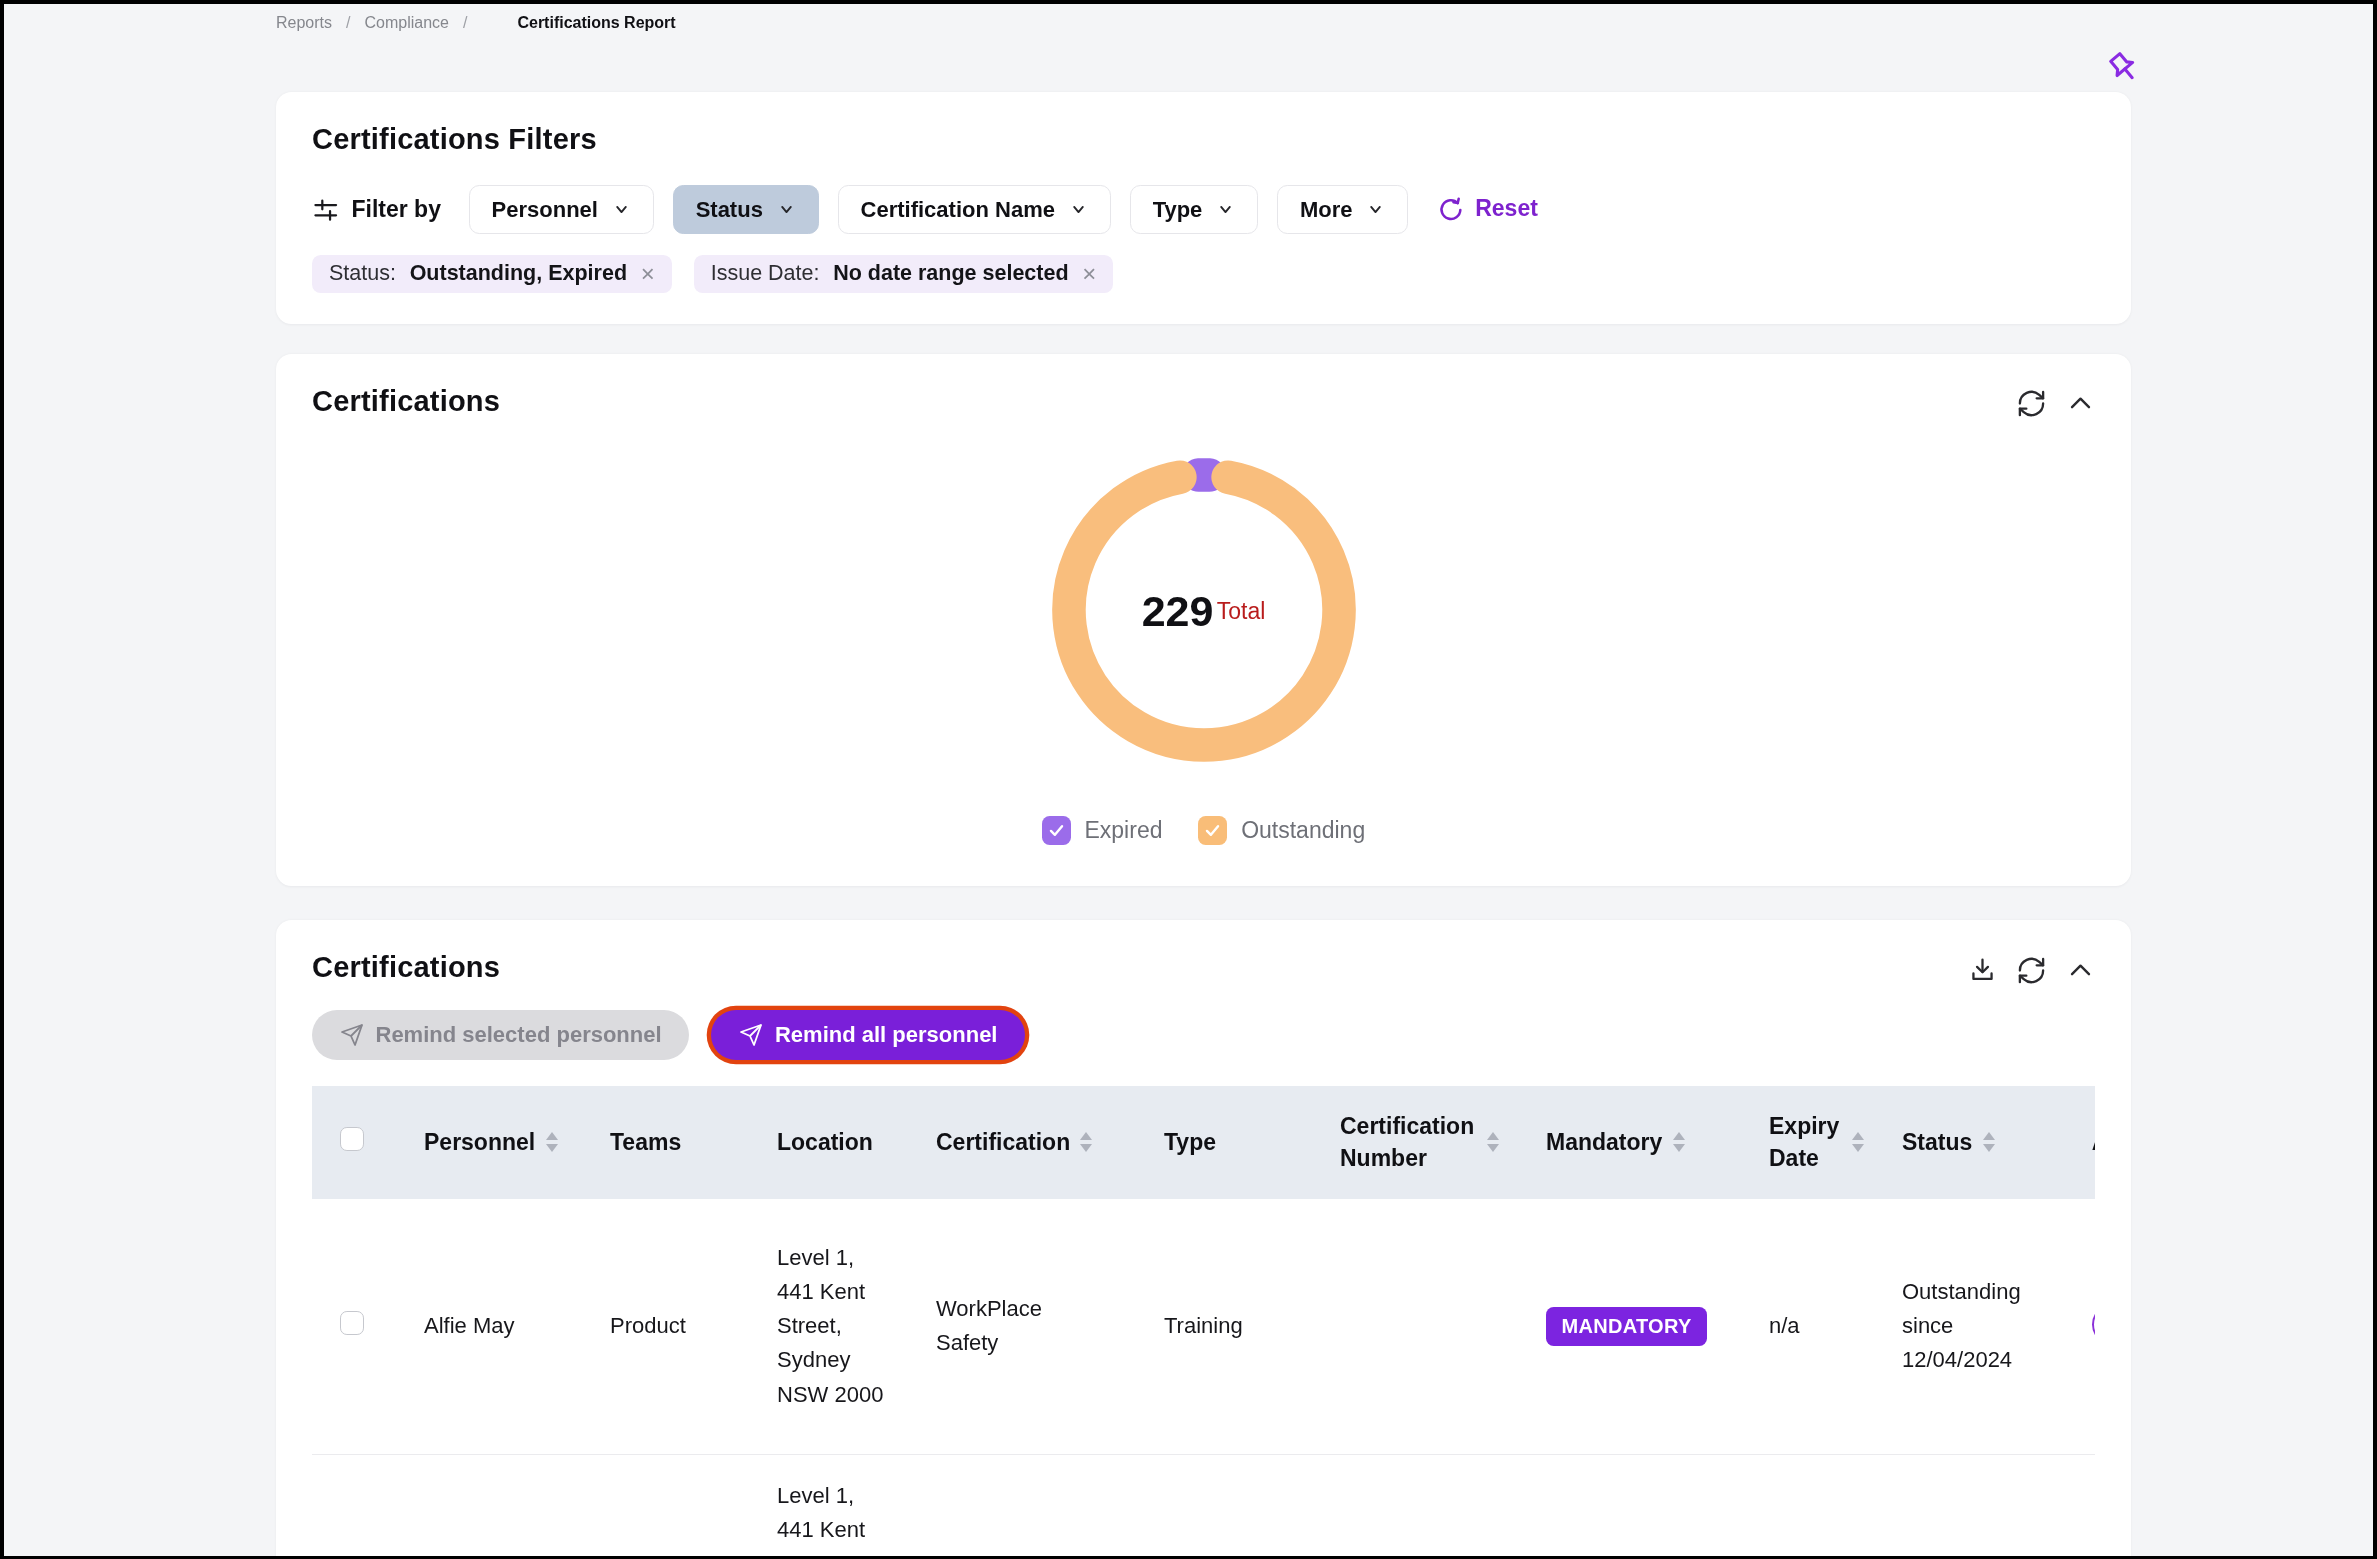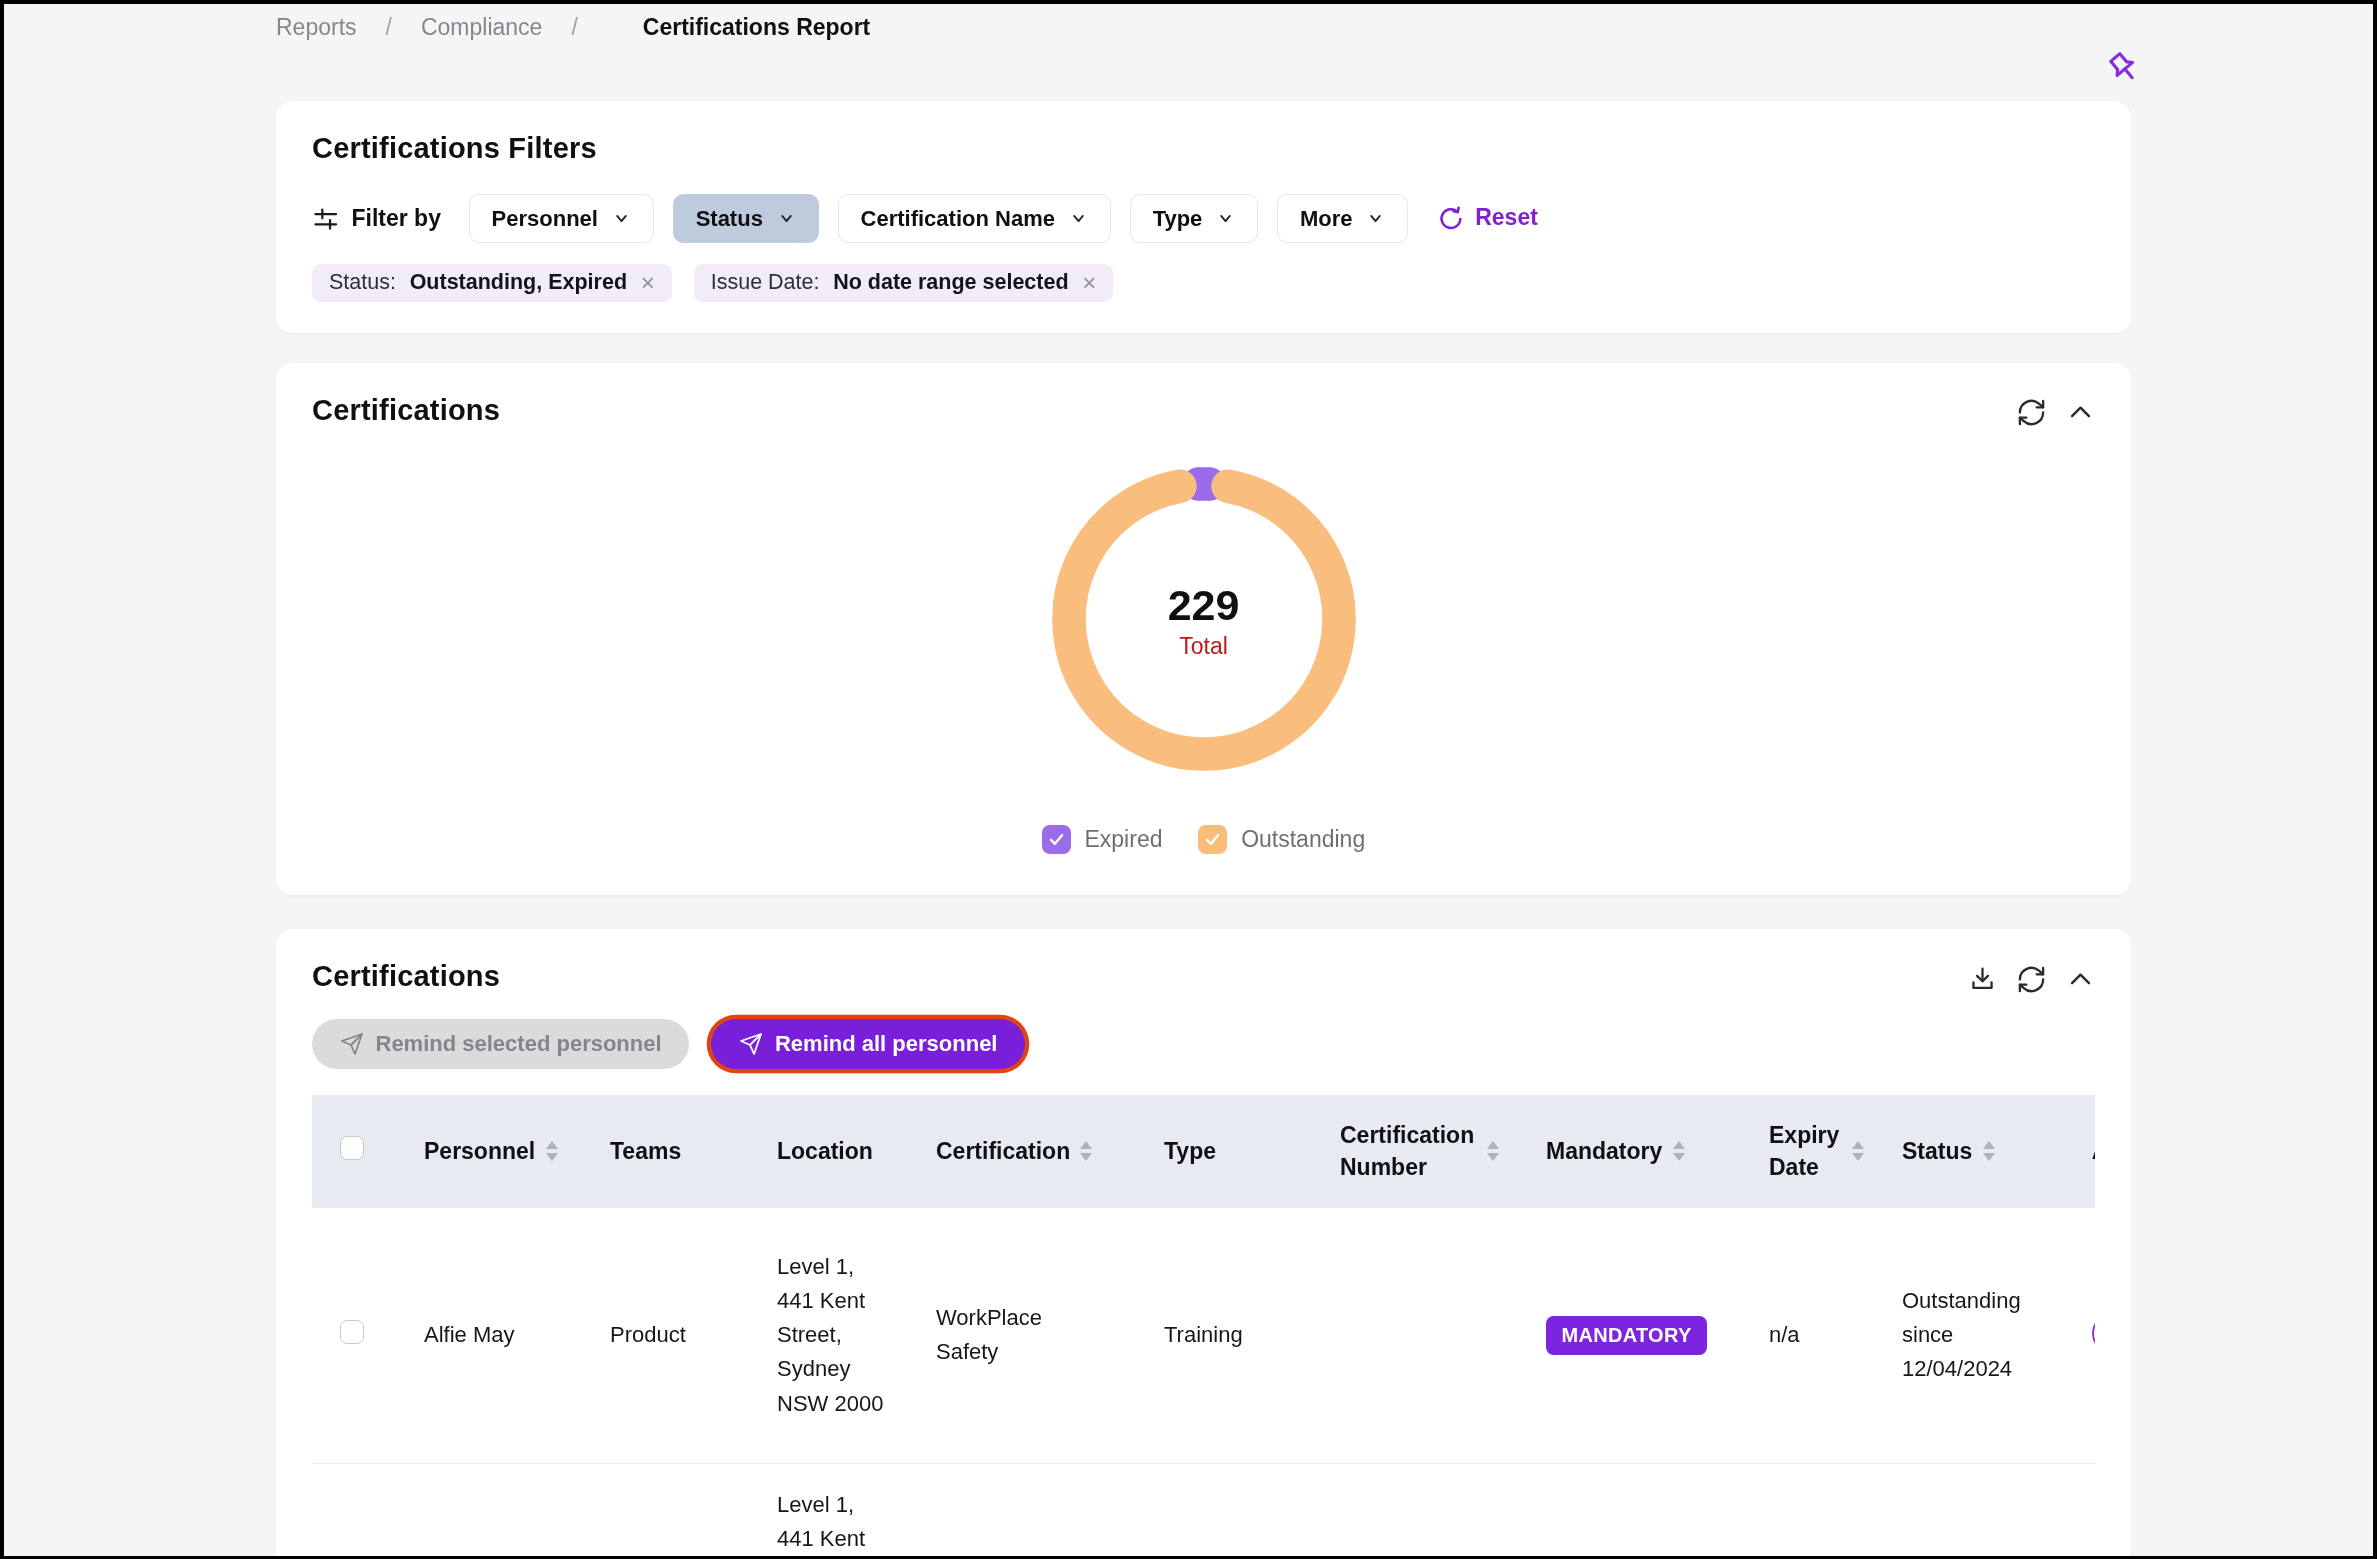--- a/index.html
+++ b/index.html
@@ -5,21 +5,21 @@
   * { margin:0; padding:0; box-sizing:border-box; }
   html,body { width:2377px; height:1560px; }
   .screen {
     position:relative; width:2377px; height:1560px;
     background:#F4F5F7; border:4.3px solid #000; overflow:hidden;
     font-family:"Liberation Sans", sans-serif; color:#17171B;
   }
   .content { position:absolute; left:272px; top:0; width:1855px; }
 
   
-  .breadcrumb { margin-top:10.3px; display:flex; align-items:flex-end; gap:29px; font-size:23px; }
+  .breadcrumb { margin-top:10.3px; display:flex; align-items:flex-end; gap:14px; font-size:16px; }
   .crumb { color:#85878D; }
   .crumb.current { color:#101014; font-weight:700;margin-left:36px; }
   .crumb-sep { color:#9FA1A7; }
 
   .pin { position:absolute; left:2099px; top:43px; width:43px; height:43px; }
 
   
   .card { background:#fff; border-radius:15.5px; padding:31px 36px; box-shadow:0 0.9px 2.6px rgba(16,24,40,.05); }
   .card-title { font-size:29px; font-weight:700; letter-spacing:0.2px; color:#101014; }
   .card-head { display:flex; justify-content:space-between; align-items:flex-start; }
@@ -36,21 +36,21 @@
   .reset-btn { display:flex; gap:10.3px; color:#7E22CE; font-size:23px; font-weight:700; margin-left:8.6px; cursor:pointer; background:none; border:none; }
   .chips-row { display:flex; gap:22px; margin-top:20.6px; }
   .chip { display:flex; align-items:center; gap:13.7px; height:38px; padding:0 17px;
     background:#F2ECFA; border-radius:8.6px; font-size:21.5px; color:#2E2E33; }
   .chip b { font-weight:700; color:#141418; }
   .chip-x { color:#8E8F98; font-size:24px; line-height:1; cursor:pointer; }
 
   
   .chart-card { margin-top:30px; padding-bottom:41px; }
   .donut-wrap { position:relative; width:344px; margin:19px auto 0; }
-  .donut-center { position:absolute; inset:0; display:flex; flex-direction:column; align-items:center; justify-content:center; gap:3.4px; }
+  .donut-center { position:absolute; inset:0; display:flex; flex-direction:row; align-items:center; justify-content:center; gap:3.4px; }
   .donut-total { font-size:43px; font-weight:700; color:#101014; }
   .donut-label { font-size:23px; color:#b91c1c; }
   .legend { display:flex; justify-content:center; gap:36px; margin-top:31px; }
   .legend-item { display:flex; align-items:center; gap:13.7px; font-size:23px; color:#6E7077; }
   .legend-check { width:29px; height:29px; border-radius:7.7px; display:flex; align-items:center; justify-content:center; cursor:pointer; }
   .legend-check.purple { background:#9B6CEA; }
   .legend-check.orange { background:#F9BD78; }
 
   
   .table-card { margin-top:34px; padding-bottom:0; min-height:653px; }

